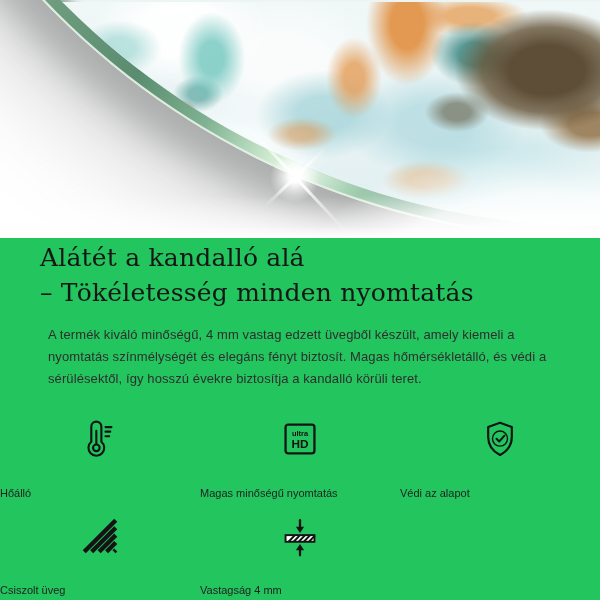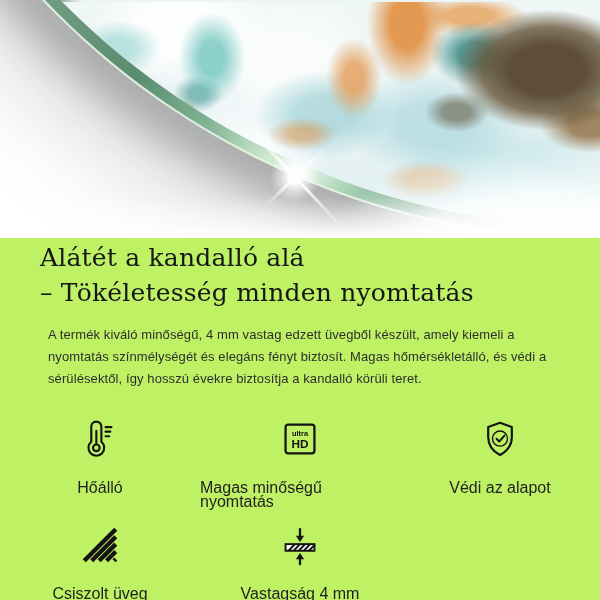--- a/index.html
+++ b/index.html
@@ -1,20 +1,20 @@
 <!DOCTYPE html>
 <html><head>
 <meta charset="utf-8">
 <style>
   html,body{margin:0;padding:0;}
   body{
     width:600px;height:600px;overflow:hidden;background:#ffffff;
     font-family:"Liberation Sans",sans-serif;color:#2e2e2e;
   }
-  .page{width:600px;height:600px;position:relative;background:#bef264;}
+  .page{width:600px;height:600px;position:relative;background:#22c55e;}
 
   
   .hero{position:relative;width:600px;height:238px;overflow:hidden;background:#fff;}
   .disc{
     position:absolute;left:-169px;top:-1297px;width:1532px;height:1532px;
     border-radius:50%;
     border:2px solid rgba(228,240,228,0.95);
     background:linear-gradient(118deg,
       #79a487 36%, #5a8c6f 44%, #7fb292 48%,
       #cdeacf 51.5%, #eef9ee 53%, #a9d3b5 55.5%,
@@ -81,24 +81,24 @@
   .desc{
     margin:14px 8px 0;max-width:506px;
     font-size:13px;line-height:22px;color:#2e2e2e;letter-spacing:0.1px;
   }
 
   
   .features{
     margin:26px -40px 0;
     display:grid;grid-template-columns:repeat(3,1fr);row-gap:13px;
   }
-  .feature{display:flex;flex-direction:column;align-items:center;gap:11px;}
+  .feature{display:flex;flex-direction:column;}
   .ficon{height:46px;display:flex;align-items:center;justify-content:center;}
   .ficon svg{display:block;}
-  .flabel{margin-top:8px;font-size:16px;line-height:14px;color:#1f1f1f;}
+  .flabel{margin-top:24px;font-size:11px;line-height:14px;color:#1f1f1f;}
   .stroke{fill:none;stroke:#141414;stroke-width:2.3;stroke-linecap:round;stroke-linejoin:round;}
   .thin{stroke-width:1.6;}
   .fillb{fill:#141414;stroke:none;}
   .badge-top{font:700 8.5px "Liberation Sans",sans-serif;fill:#111;}
   .badge-bot{font:800 13.5px "Liberation Sans",sans-serif;fill:#111;}
 </style>
 </head>
 <body>
 
 <div class="page">

